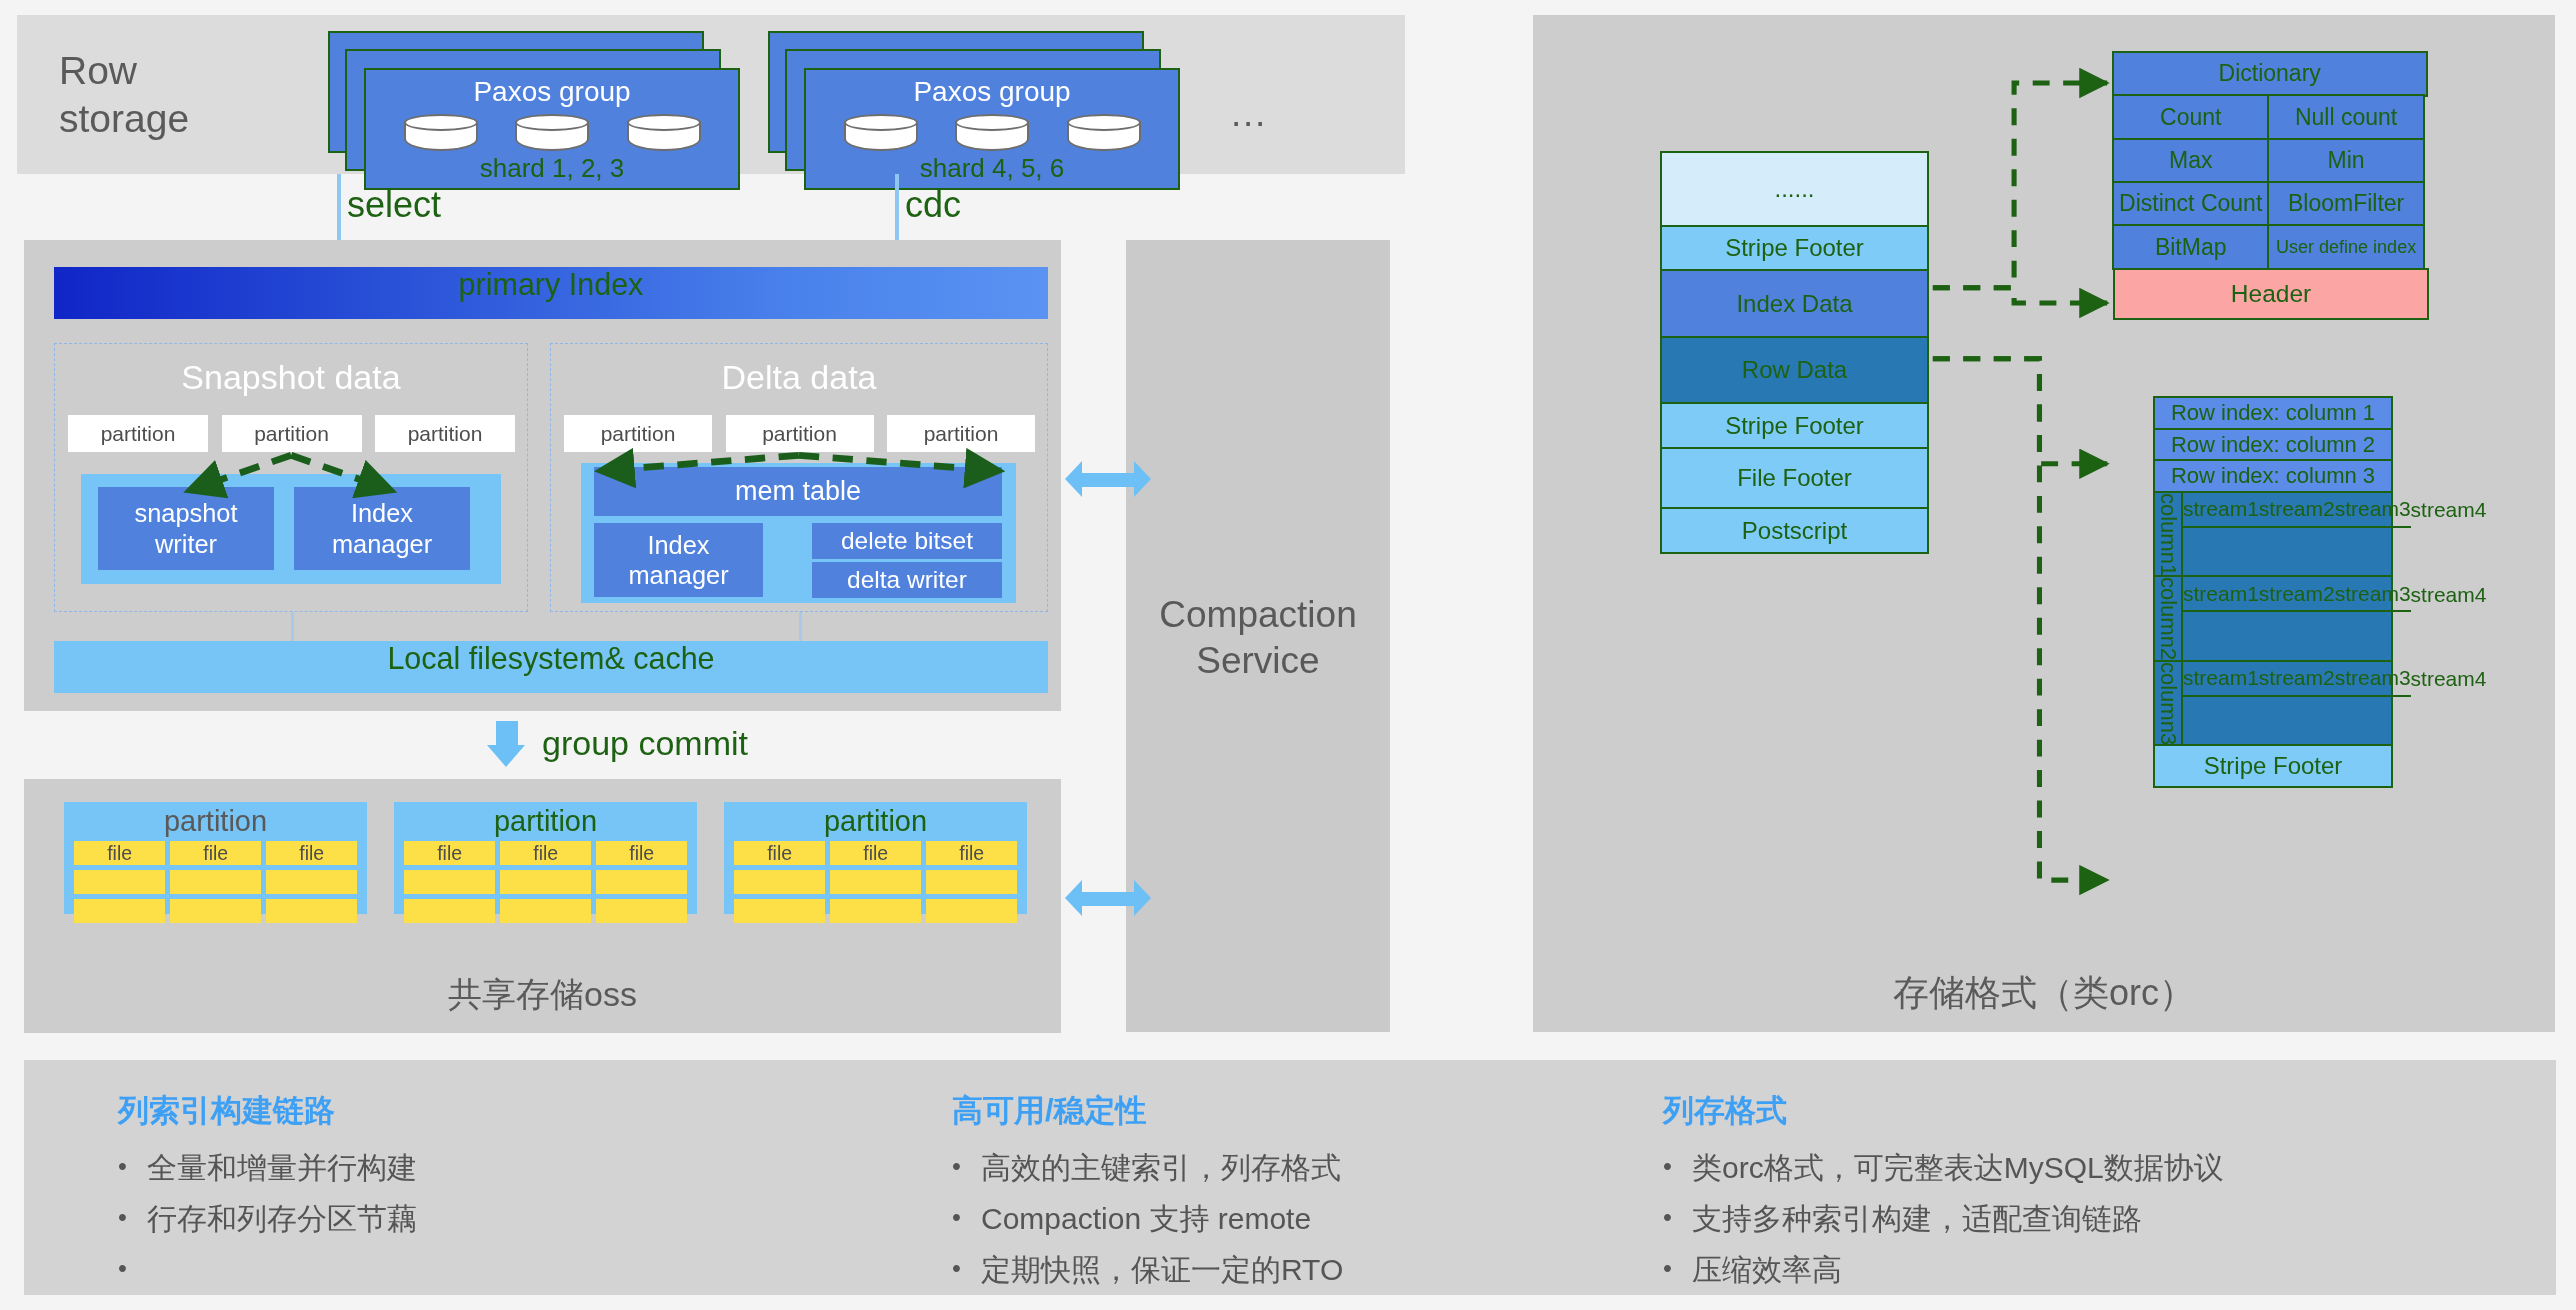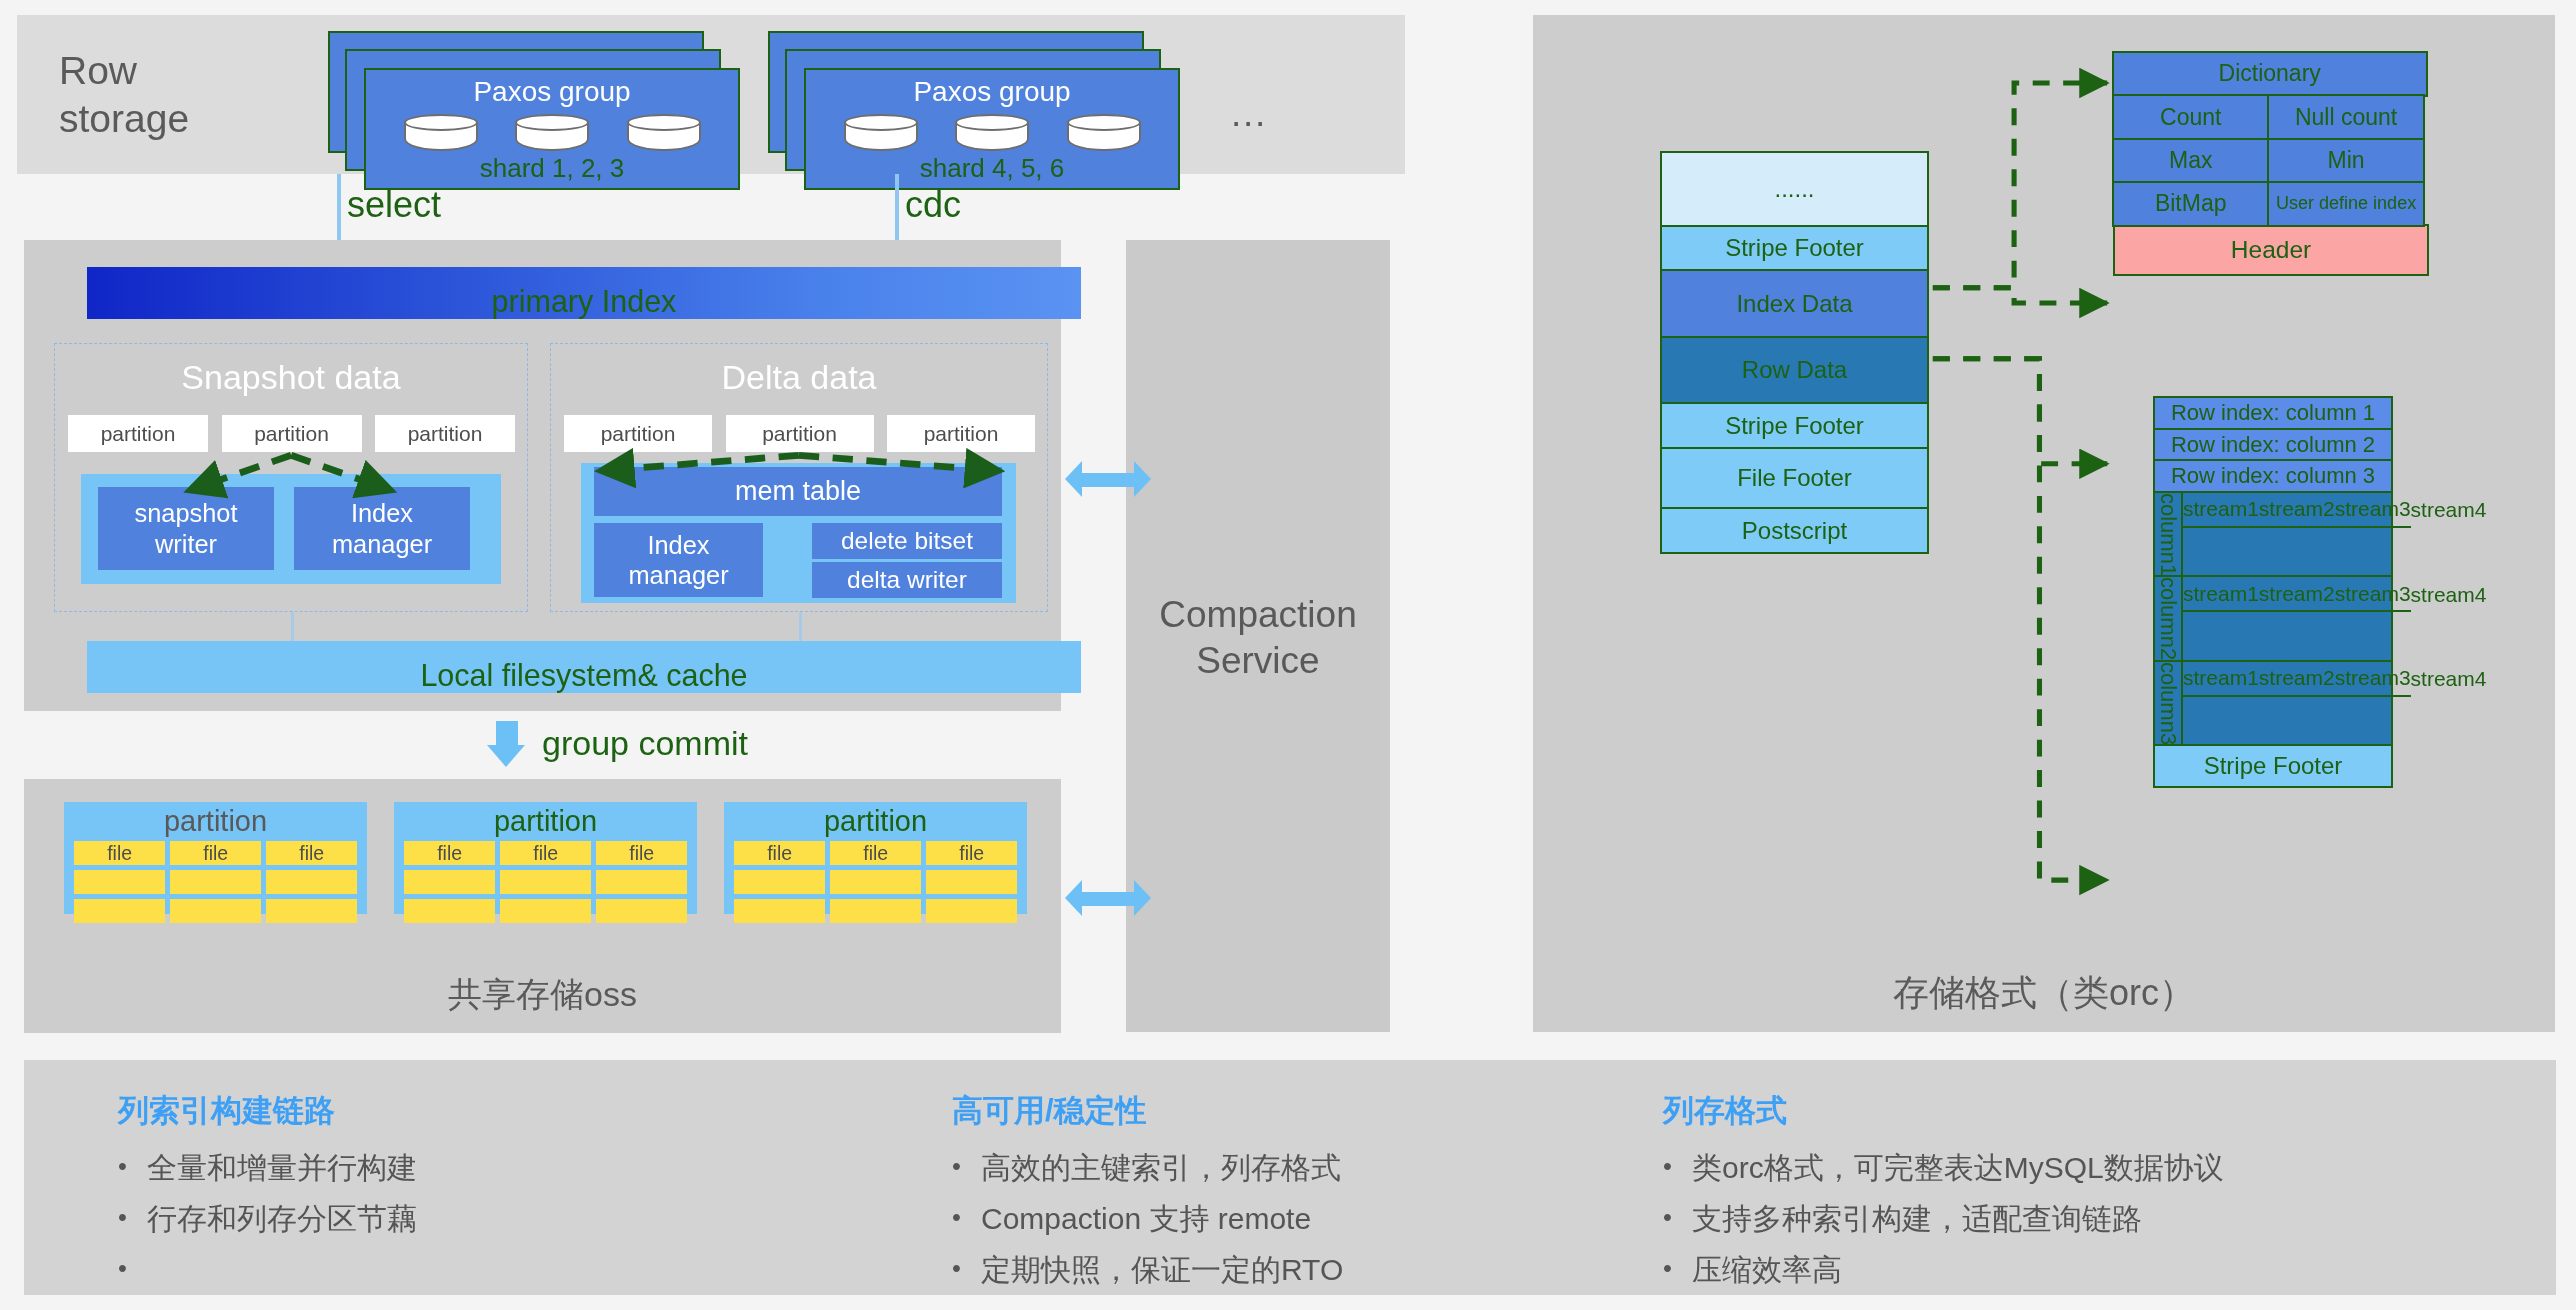--- a/index.html
+++ b/index.html
@@ -4,21 +4,21 @@
 <style>
   html,body{margin:0;padding:0;}
   body{
     width:2576px;height:1310px;
     background:#f4f4f4;
     font-family:"Liberation Sans", sans-serif;
     position:relative;overflow:hidden;
   }
   .abs{position:absolute;box-sizing:border-box;}
   .gray-panel{background:#d3d3d3;}
-  .center{display:flex;align-items:flex-end;justify-content:center;text-align:center;margin-left:33px;}
+  .center{display:flex;align-items:flex-start;justify-content:center;text-align:center;}
   .grn{color:#1d6112;}
   .gry{color:#595959;}
 
   
   #row-storage-band{left:17px;top:15.2px;width:1388px;height:159px;background:#dcdcdc;}
   #row-storage-label{left:59px;top:47px;width:220px;font-size:39px;color:#5a5a5a;line-height:1.22;}
 
   .paxos-stack{position:absolute;}
   .paxos-card{position:absolute;background:#4f81dd;border:2.5px solid #1d6112;}
   .paxos-shadow1{left:0;top:0;width:372px;height:118px;}
@@ -349,20 +349,24 @@
   </div>
   <div class="mt-row">
     <div class="mt-cell mt-half">Count</div>
     <div class="mt-cell mt-half">Null count</div>
   </div>
   <div class="mt-row">
     <div class="mt-cell mt-half">Max</div>
     <div class="mt-cell mt-half">Min</div>
   </div>
   <div class="mt-row">
+    <div class="mt-cell mt-half">Distinct Count</div>
+    <div class="mt-cell mt-half">BloomFilter</div>
+  </div>
+  <div class="mt-row">
     <div class="mt-cell mt-half">BitMap</div>
     <div class="mt-cell mt-half mt-small">User define index</div>
   </div>
   <div id="mt-header">Header</div>
 </div>
 
 <div class="abs" id="stream-table">
   <div class="ri-row">Row index: column 1</div>
   <div class="ri-row">Row index: column 2</div>
   <div class="ri-row">Row index: column 3</div>

